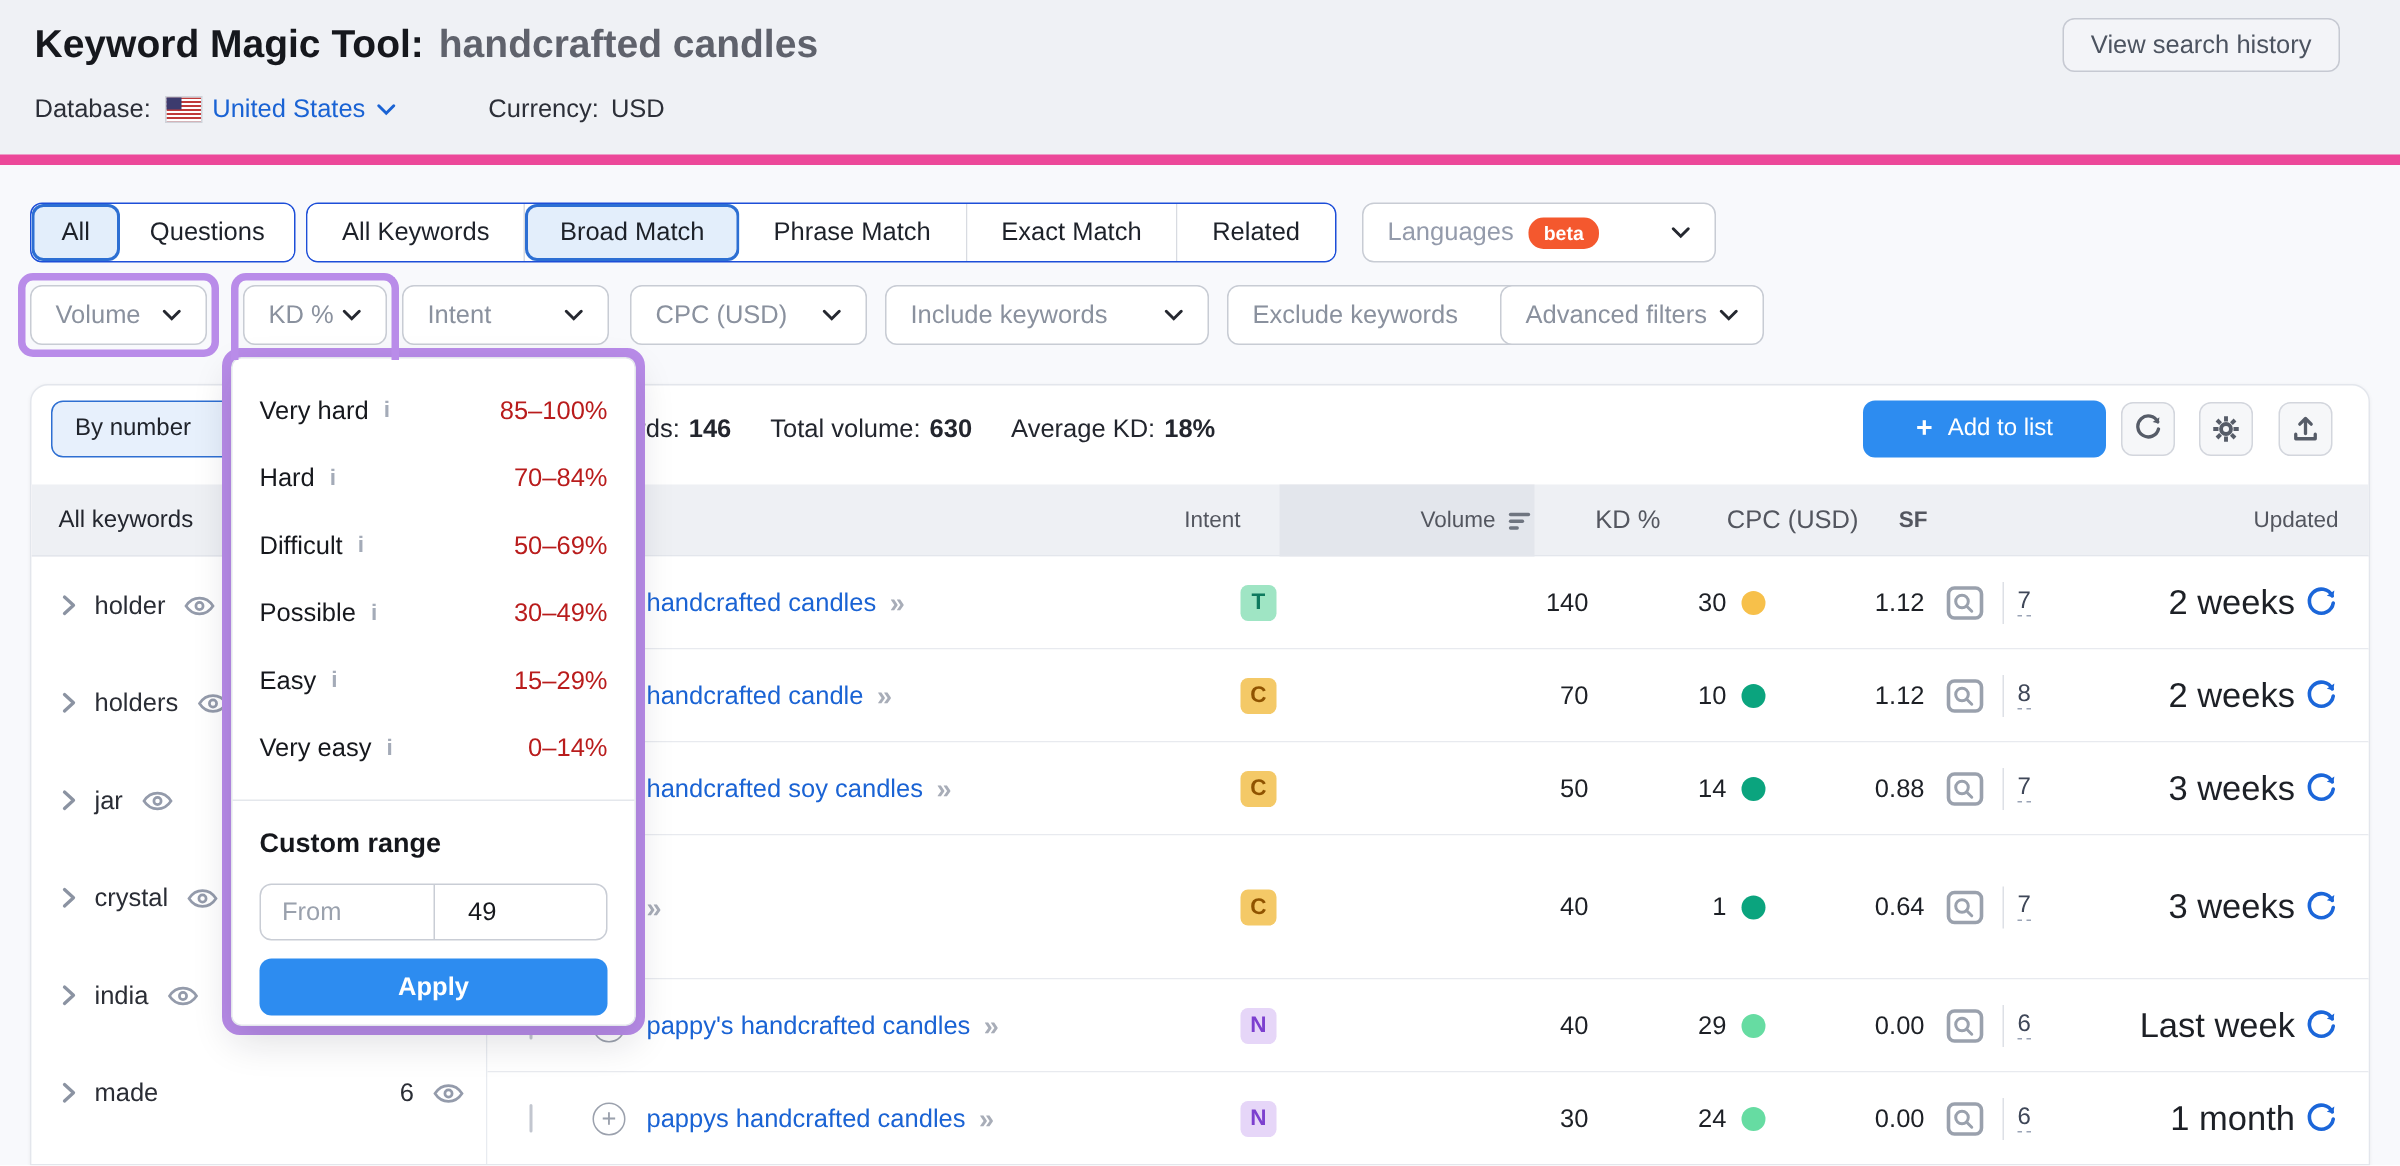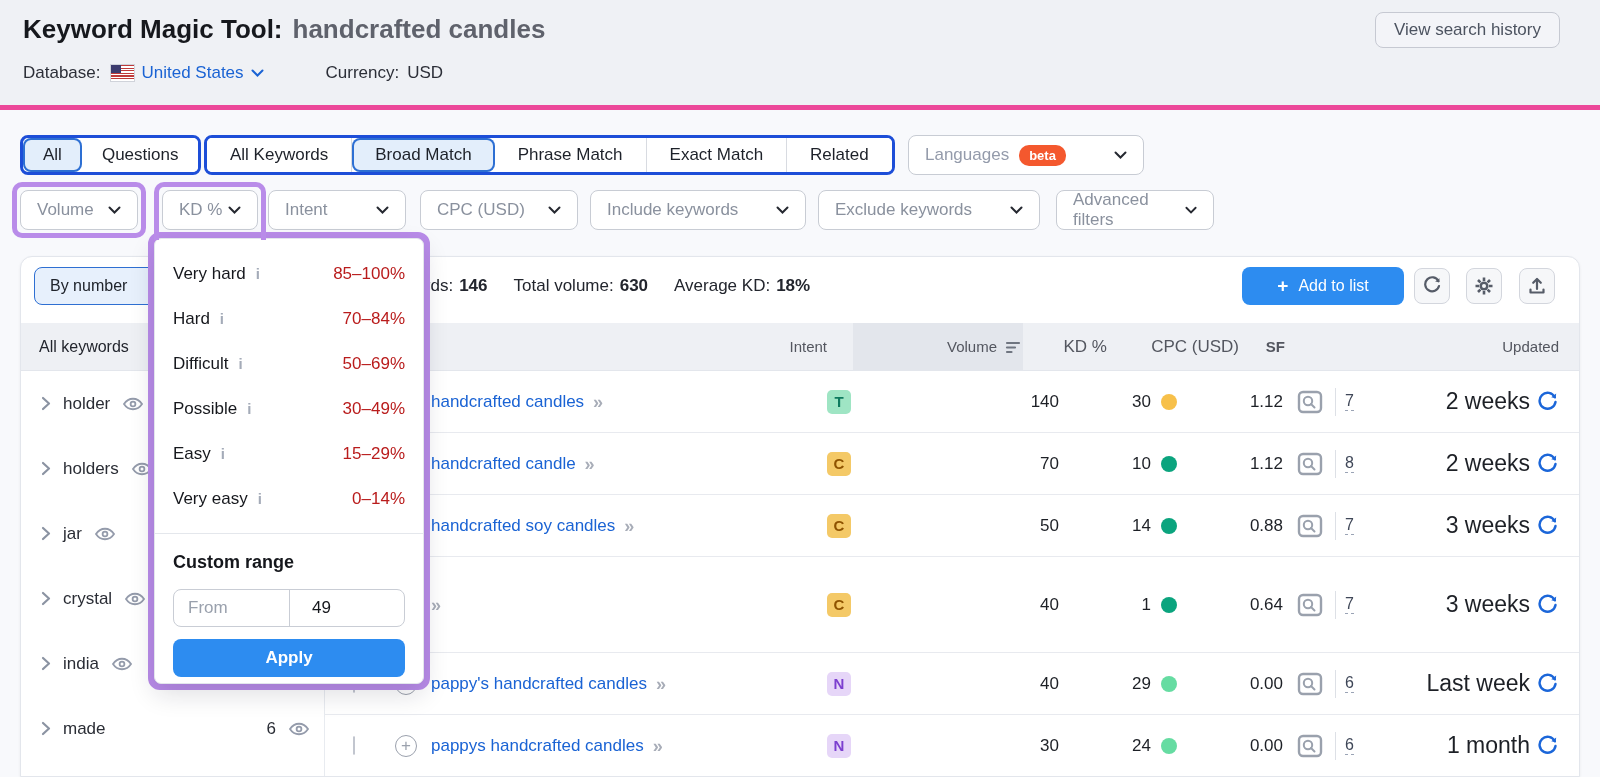--- a/index.html
+++ b/index.html
@@ -1,32 +1,32 @@
 <!DOCTYPE html>
 <html><head>
 <meta charset="utf-8">
 <style>
   * { margin:0; padding:0; box-sizing:border-box; }
   body { font-family:"Liberation Sans", sans-serif; }
   #page { position:relative; width:1600px; height:777px; background:#f8f9fc; overflow:hidden; color:#1d2026; }
 
   
-  .top { position:absolute; left:0; top:0; width:1600px; height:110px; background:#eff1f5; border-bottom:5px solid #ec4899; }
+  .top { position:absolute; left:0; top:0; width:1600px; height:110px; background:#eff1f5; border-bottom:7px solid #ec4899; }
   .title-row { position:absolute; left:23px; top:14px; font-size:26px; font-weight:bold; color:#16181d; }
   .title-query { color:#5f626c; margin-left:10px; }
   .meta-row { position:absolute; left:23px; top:60px; height:26px; display:flex; align-items:center; font-size:17px; color:#2c2f38; }
   .flag { position:relative; width:23px; height:16px; margin:0 8px 0 10px; background:repeating-linear-gradient(180deg,#bf3a3a 0 1.3px,#ffffff 1.3px 2.6px); outline:1px solid #d0d3da; }
   .flag .canton { position:absolute; left:0; top:0; width:10px; height:8px; background:#3c3b6e; }
   .db-link { color:#1a63d4; display:flex; align-items:center; gap:7px; cursor:pointer; }
   .currency { margin-left:62px; display:flex; gap:8px; }
   .view-history { position:absolute; right:40px; top:12px; height:36px; padding:0 18px; background:#f3f4f8; border:1px solid #c6c9d2; border-radius:8px; font-size:17px; color:#4c5360; display:flex; align-items:center; }
 
   
   .tabs-row { position:absolute; top:135px; left:0; width:1600px; height:40px; }
-  .seg-group { position:absolute; top:0; height:40px; display:flex; background:#ffffff; border:3px solid #1d4ed8; border-radius:8px; overflow:hidden; }
+  .seg-group { position:absolute; top:0; height:40px; display:flex; background:#ffffff; border:1px solid #1d4ed8; border-radius:8px; overflow:hidden; }
   .seg { display:flex; align-items:center; justify-content:center; font-size:17px; color:#1d2129; border-right:1px solid #d8dbe1; cursor:pointer; background:#fff; }
   .seg:last-child { border-right:none; }
   .seg.selected { background:#e3eefb; box-shadow:inset 0 0 0 2px #2d6fd3; border-radius:8px; border-right:none; }
   .g1 { left:20px; }
   .g2 { left:204px; }
   .lang-btn { position:absolute; left:908px; top:0; width:236px; height:40px; background:#fff; border:1px solid #c8ccd4; border-radius:8px; display:flex; align-items:center; padding:0 16px; gap:10px; cursor:pointer; }
   .lang-label { font-size:17px; color:#949bab; }
   .beta-pill { background:#f4582e; color:#fff; font-size:13px; font-weight:bold; padding:3px 10px; border-radius:10px; }
   .lang-btn svg { margin-left:auto; }
 
@@ -182,21 +182,21 @@
         </svg>
       </div>
 
       <div class="filter-btn" style="left: 818px; width: 222px;">
         <span>Exclude keywords</span>
         <svg width="13" height="9" viewBox="0 0 13 9">
           <path d="M1.5 1.5l5 5 5-5" stroke="#252830" stroke-width="2" fill="none" stroke-linecap="round"></path>
         </svg>
       </div>
 
-      <div class="filter-btn" style="left: 1056px; width: 158px;">
+      <div class="filter-btn" style="left: 1000px; width: 176px;">
         <span>Advanced filters</span>
         <svg width="13" height="9" viewBox="0 0 13 9">
           <path d="M1.5 1.5l5 5 5-5" stroke="#252830" stroke-width="2" fill="none" stroke-linecap="round"></path>
         </svg>
       </div>
     </div>
 
   <div class="card">
     <div class="by-number">By number</div>
     <div class="stats">

